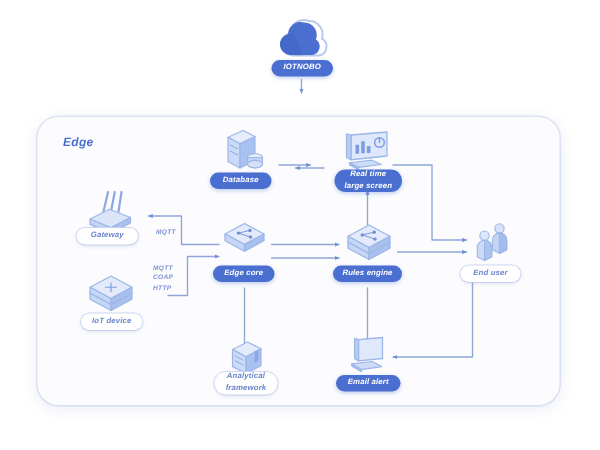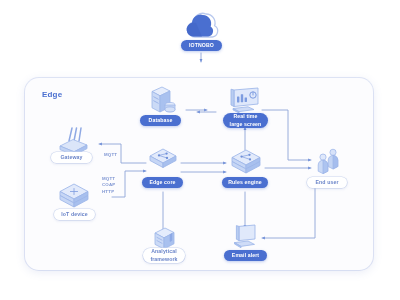--- a/index.html
+++ b/index.html
@@ -3,21 +3,21 @@
 <meta charset="utf-8">
 <style>
   html,body{margin:0;padding:0;}
   body{
     width:400px;height:300px;
     background:#ffffff;
     font-family:"Liberation Sans","DejaVu Sans",sans-serif;
     overflow:hidden;
     position:relative;
   }
-  #stage{position:absolute;left:0;top:0;width:317px;height:300px;}
+  #stage{position:absolute;left:0;top:0;width:317px;height:300px;font-style:italic;}
 
   
   .edge-panel{
     position:absolute;
     left:25px;top:78px;width:348px;height:192px;
     background:#fcfcfe;
     border-radius:14px;
     box-shadow:0 2px 10px rgba(110,130,200,.16), 0 0 0 1px rgba(200,210,240,.5);
   }
   .edge-label{

